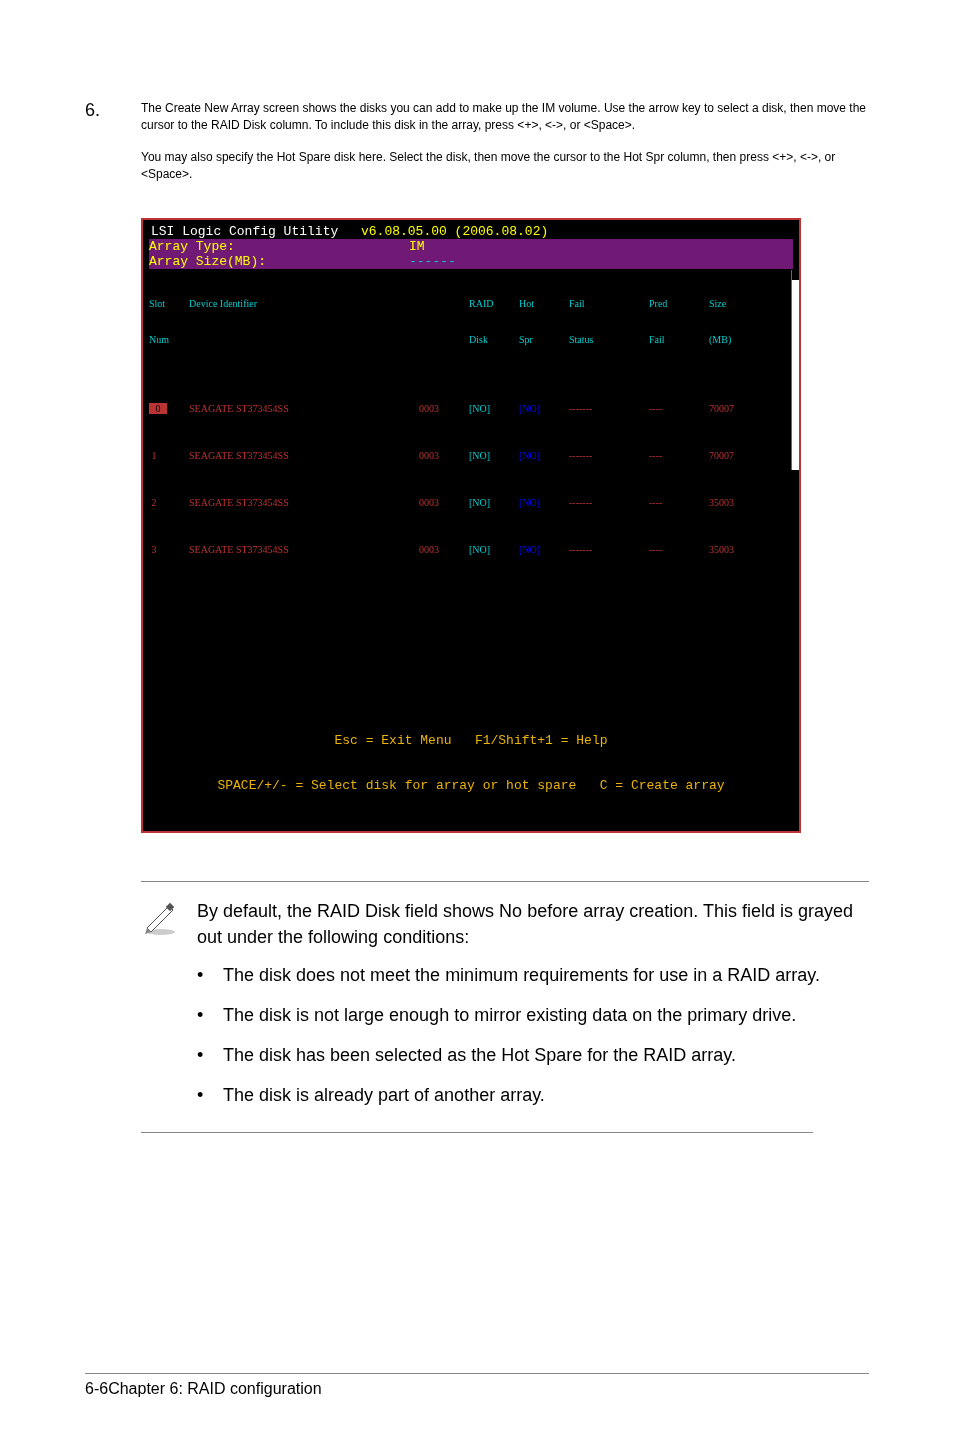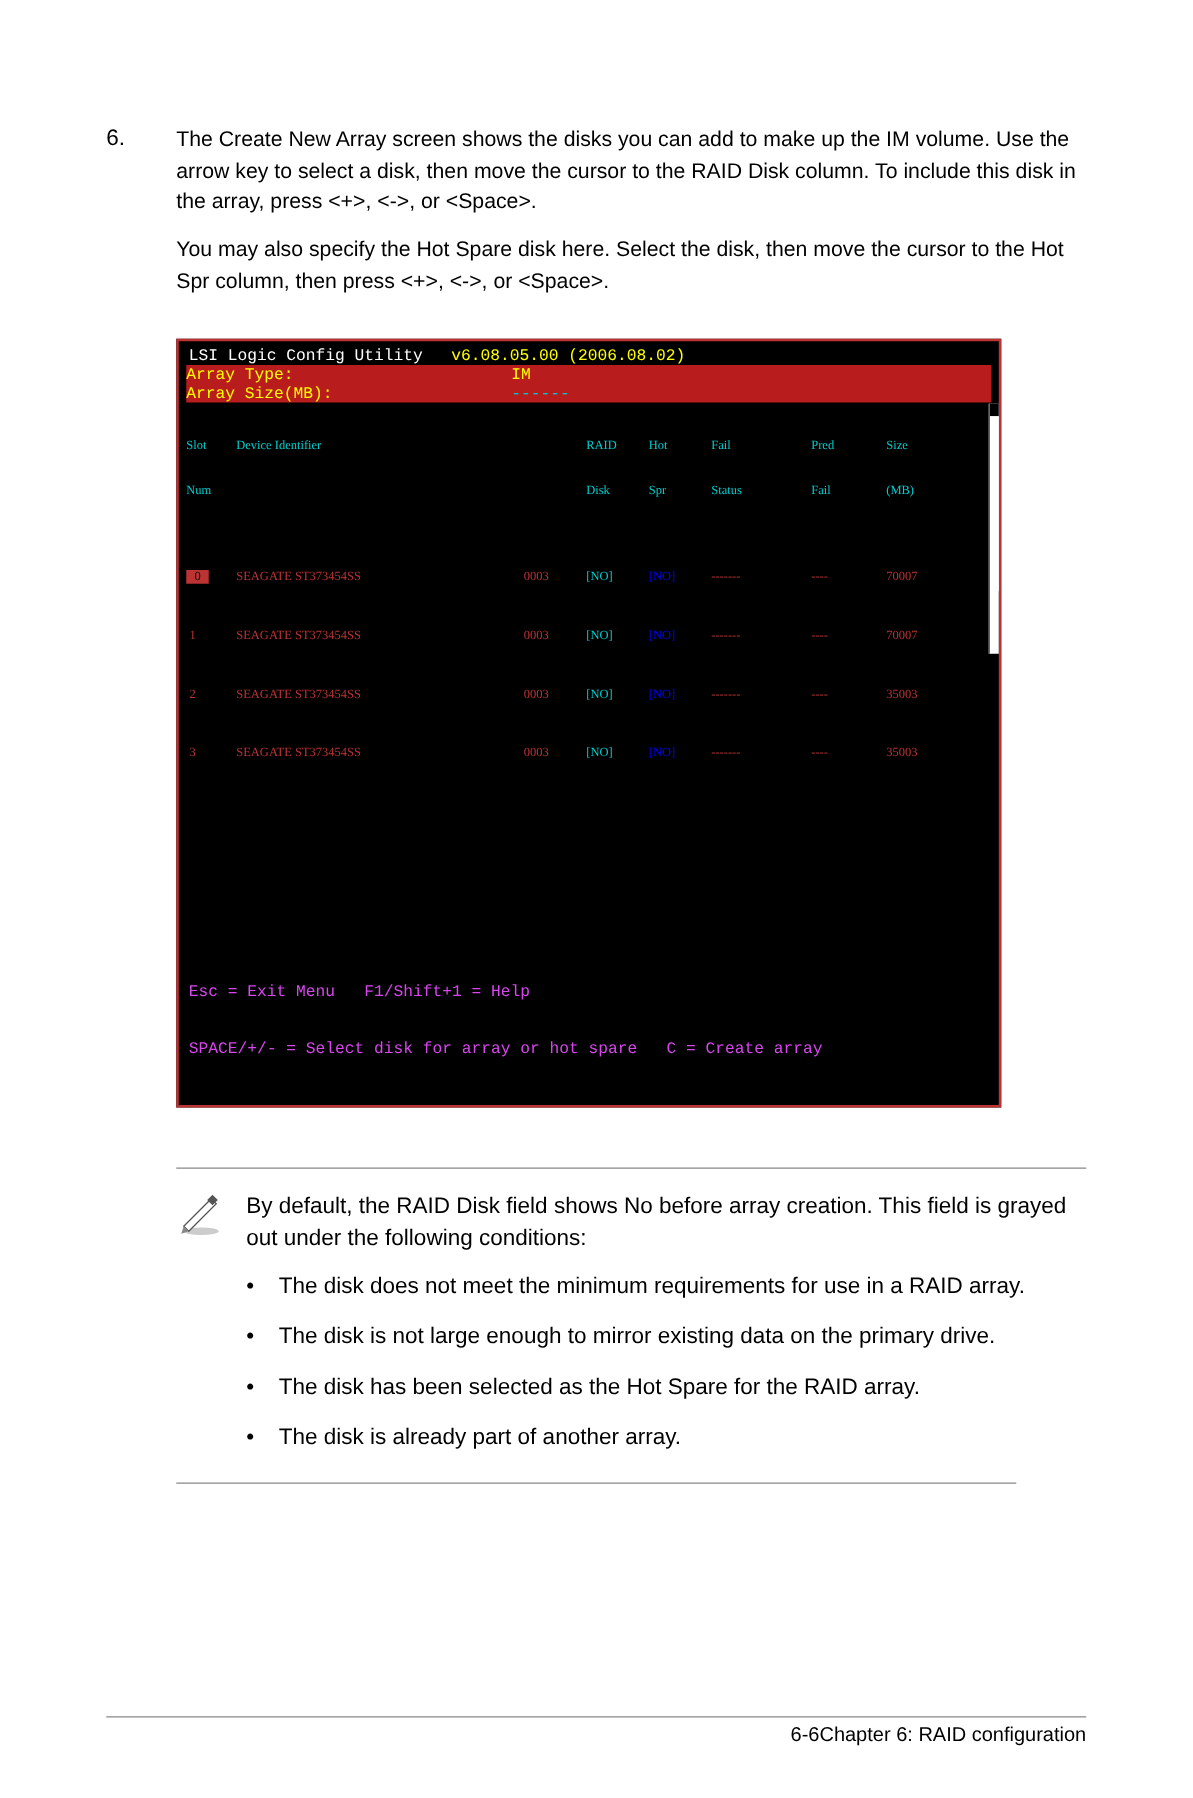--- a/index.html
+++ b/index.html
@@ -1,60 +1,60 @@
 <!DOCTYPE html>
 <html><head>
 <meta charset="utf-8">
 <style>
   * { box-sizing: border-box; margin: 0; padding: 0; }
   html, body { width: 954px; height: 1438px; background: #ffffff; font-family: Arial, Helvetica, sans-serif; color: #000; }
   .page { padding: 100px 85px 40px 85px; position: relative; min-height: 1438px; }
   .step-row { display: flex; margin-bottom: 14px; }
   .step-num { width: 56px; flex: 0 0 56px; font-size: 18px; }
-  .step-body { flex: 1; font-size: 17px; line-height: 1.45; }
+  .step-body { flex: 1; font-size: 12px; line-height: 1.45; }
   .step-body p { margin-bottom: 14px; }
 
   .bios-wrap { margin: 20px 0 10px 56px; }
   .bios { border: 2px solid #b33; background: #000; color: #fff; font-family: "Courier New", monospace; font-size: 13px; padding: 4px 6px 6px 6px; position: relative; width: 660px; }
   .bios-title { display: flex; justify-content: space-between; padding: 0 2px; }
   .bios-sub1 { color: #f33; }
-  .array-block { background: #b91c1c; }
+  .array-block { background: #701a75; }
   .array-row { display: flex; }
   .array-row .c1 { width: 260px; }
   .yellow { color: #ff0; }
   .headers { color: #0cc; margin-top: 6px; }
   .table { font-family: Liberation Serif, serif; font-size: 10px; white-space: pre; }
   .table-row { display: flex; line-height: 1.4; }
   .col-slot  { width: 40px; }
   .col-dev   { width: 230px; }
   .col-id    { width: 50px; }
   .col-raid  { width: 50px; }
   .col-hot   { width: 50px; }
   .col-drive { width: 80px; }
   .col-pred  { width: 60px; }
   .col-size  { width: 60px; }
   .dev0-slot { background: #b33; color: #000; padding: 0 4px; }
   .cyan { color: #0cc; }
   .red  { color: #b33; }
   .blue { color: #00f; }
   .dim  { color: #b33; }
   .bios-spacer { height: 120px; }
-  .bios-foot { background: #000; color: #d946ef; padding: 2px 2px; margin-top: 2px; white-space: pre; }
+  .bios-foot { background: #000; color: #eab308; padding: 2px 2px; margin-top: 2px; white-space: pre; text-align: center; }
   .scroll-right { position: absolute; right: 0; top: 50px; width: 8px; height: 200px; background: #fff; border-left: 1px solid #666; }
   .scroll-right .track-top { background: #000; height: 10px; }
   .scroll-right .thumb { background: #fff; height: 140px; }
   .note-row { display: flex; margin-top: 48px; border-top: 1px solid #888; border-bottom: 0; padding-top: 16px; }
   .note-bottom-rule { border-top: 1px solid #888; margin: 10px 56px 0 56px; }
   .note-icon { width: 56px; flex: 0 0 56px; }
   .note-body { flex: 1; font-size: 18px; line-height: 1.45; }
   .note-body p { margin-bottom: 12px; }
   .bullets { margin: 4px 0 0 0; }
   .bullets li { list-style: none; display: flex; margin-bottom: 14px; font-size: 18px; line-height: 1.45; }
   .bullets li .dot { width: 26px; flex: 0 0 26px; }
-  .footer { position: absolute; bottom: 40px; left: 85px; right: 85px; display: flex; justify-content: flex-end; font-size: 16px; border-top: 1px solid #888; padding-top: 6px; }
+  .footer { position: absolute; bottom: 40px; left: 85px; right: 85px; display: flex; justify-content: flex-start; font-size: 16px; border-top: 1px solid #888; padding-top: 6px; }
 </style>
 </head>
 <body>
 
 <div class="page">
 
   <div class="step-row">
     <div class="step-num">6.</div>
     <div class="step-body">
       <p>The Create New Array screen shows the disks you can add to make up the IM volume. Use the arrow key to select a disk, then move the cursor to the RAID Disk column. To include this disk in the array, press &lt;+&gt;, &lt;-&gt;, or &lt;Space&gt;.</p>

